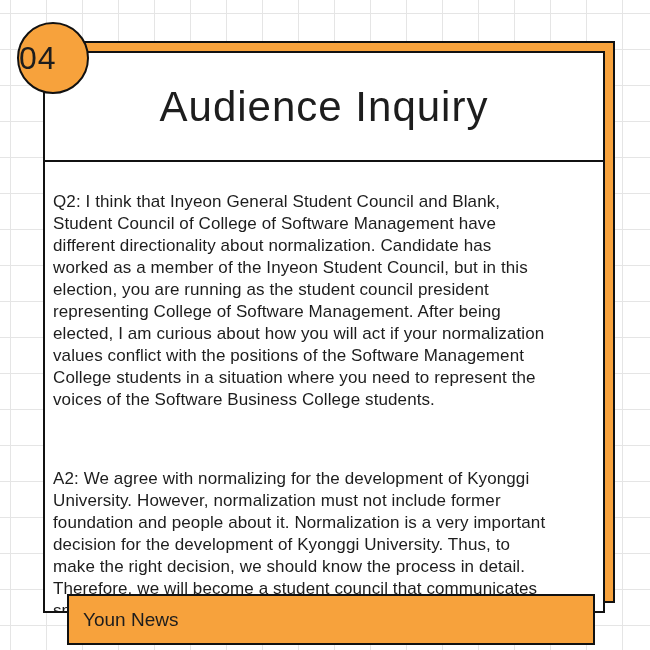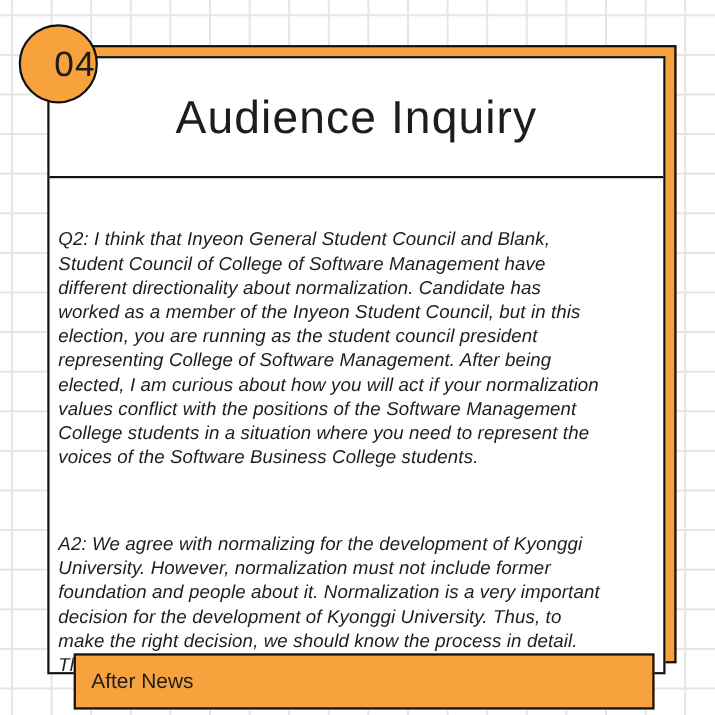--- a/index.html
+++ b/index.html
@@ -49,41 +49,40 @@
     justify-content:center;
   }
   .card-title{
     font-size:42px;
     letter-spacing:1px;
     font-weight:400;
     white-space:nowrap;
   }
   .card-body{
     flex:1;
-    padding:23px 4px 0 8px;
+    padding:7px 4px 0 8px;
     font-size:17px;
     line-height:22px;
     letter-spacing:0.1px;
     white-space:pre-line;
     overflow:hidden;
-    font-style:italic;
   }
   .paragraph-a2{
     margin-top:35px;
   }
   .badge-circle{
     position:absolute;
     left:17px; top:22px;
     width:72px; height:72px;
     border-radius:50%;
     background:var(--accent);
     border:2.5px solid var(--border);
     display:flex;
     align-items:center;
-    justify-content:flex-end;
+    justify-content:flex-start;
     font-size:32px;
     letter-spacing:1px;
     z-index:4;
   }
   .footer-bar{
     position:absolute;
     left:67px; top:594px;
     width:528px; height:51px;
     background:var(--accent);
     border:2px solid var(--border);
@@ -136,14 +135,14 @@
 smoothly with students and leads the way for the development
 of Kyonggi University.</div>
   </div>
 </div>
 
 <div class="badge-circle">
   <span>04</span>
 </div>
 
 <div class="footer-bar">
-  <div class="footer-label">After News</div>
+  <div class="footer-label">Youn News</div>
 </div>
 
 </body></html>

